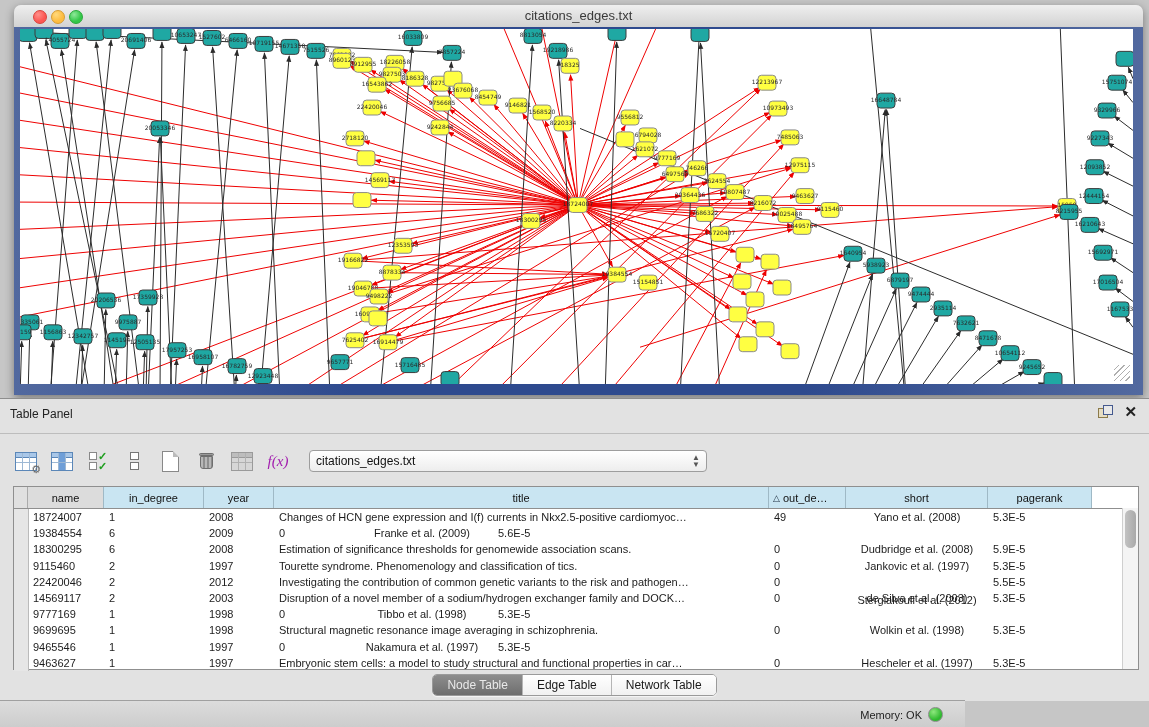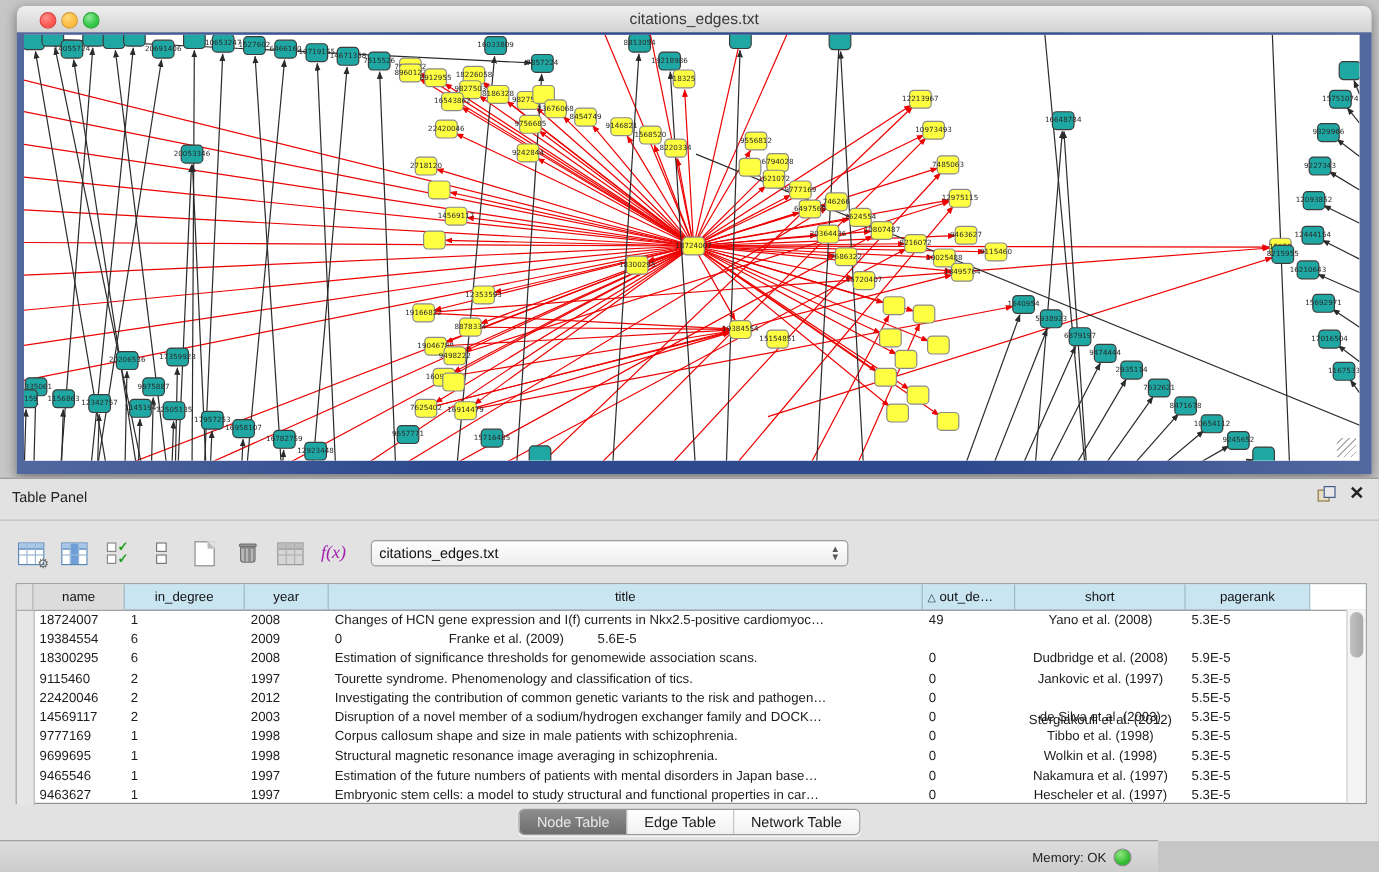--- a/index.html
+++ b/index.html
@@ -659,41 +659,39 @@
           <div class="gcell" style="width: 495px; flex-shrink: 0;">Disruption of a novel member of a sodium/hydrogen exchanger family and DOCK…</div>
           <div class="gcell" style="width: 77px; flex-shrink: 0;">0</div>
           <div class="gcell center" style="width: 142px; flex-shrink: 0;">de Silva et al. (2003)</div>
           <div class="gcell" style="width: 104px; flex-shrink: 0;">5.3E-5</div>
         </div>
         <div class="grow">
           <div style="width: 14px; flex-shrink: 0;"></div>
           <div class="gcell" style="width: 76px; flex-shrink: 0;">9777169</div>
           <div class="gcell" style="width: 100px; flex-shrink: 0;">1</div>
           <div class="gcell" style="width: 70px; flex-shrink: 0;">1998</div>
-          <div class="gcell" style="width: 495px; flex-shrink: 0;">Corpus callosum shape and size in male patients with schizophrenia.</div>
           <div class="gcell" style="width: 77px; flex-shrink: 0;">0</div>
           <div class="gcell center" style="width: 142px; flex-shrink: 0;">Tibbo et al. (1998)</div>
           <div class="gcell" style="width: 104px; flex-shrink: 0;">5.3E-5</div>
         </div>
         <div class="grow">
           <div style="width: 14px; flex-shrink: 0;"></div>
           <div class="gcell" style="width: 76px; flex-shrink: 0;">9699695</div>
           <div class="gcell" style="width: 100px; flex-shrink: 0;">1</div>
           <div class="gcell" style="width: 70px; flex-shrink: 0;">1998</div>
           <div class="gcell" style="width: 495px; flex-shrink: 0;">Structural magnetic resonance image averaging in schizophrenia.</div>
           <div class="gcell" style="width: 77px; flex-shrink: 0;">0</div>
           <div class="gcell center" style="width: 142px; flex-shrink: 0;">Wolkin et al. (1998)</div>
           <div class="gcell" style="width: 104px; flex-shrink: 0;">5.3E-5</div>
         </div>
         <div class="grow">
           <div style="width: 14px; flex-shrink: 0;"></div>
           <div class="gcell" style="width: 76px; flex-shrink: 0;">9465546</div>
           <div class="gcell" style="width: 100px; flex-shrink: 0;">1</div>
           <div class="gcell" style="width: 70px; flex-shrink: 0;">1997</div>
-          <div class="gcell" style="width: 495px; flex-shrink: 0;">Estimation of the future numbers of patients with mental disorders in Japan base…</div>
           <div class="gcell" style="width: 77px; flex-shrink: 0;">0</div>
           <div class="gcell center" style="width: 142px; flex-shrink: 0;">Nakamura et al. (1997)</div>
           <div class="gcell" style="width: 104px; flex-shrink: 0;">5.3E-5</div>
         </div>
         <div class="grow">
           <div style="width: 14px; flex-shrink: 0;"></div>
           <div class="gcell" style="width: 76px; flex-shrink: 0;">9463627</div>
           <div class="gcell" style="width: 100px; flex-shrink: 0;">1</div>
           <div class="gcell" style="width: 70px; flex-shrink: 0;">1997</div>
           <div class="gcell" style="width: 495px; flex-shrink: 0;">Embryonic stem cells: a model to study structural and functional properties in car…</div>

